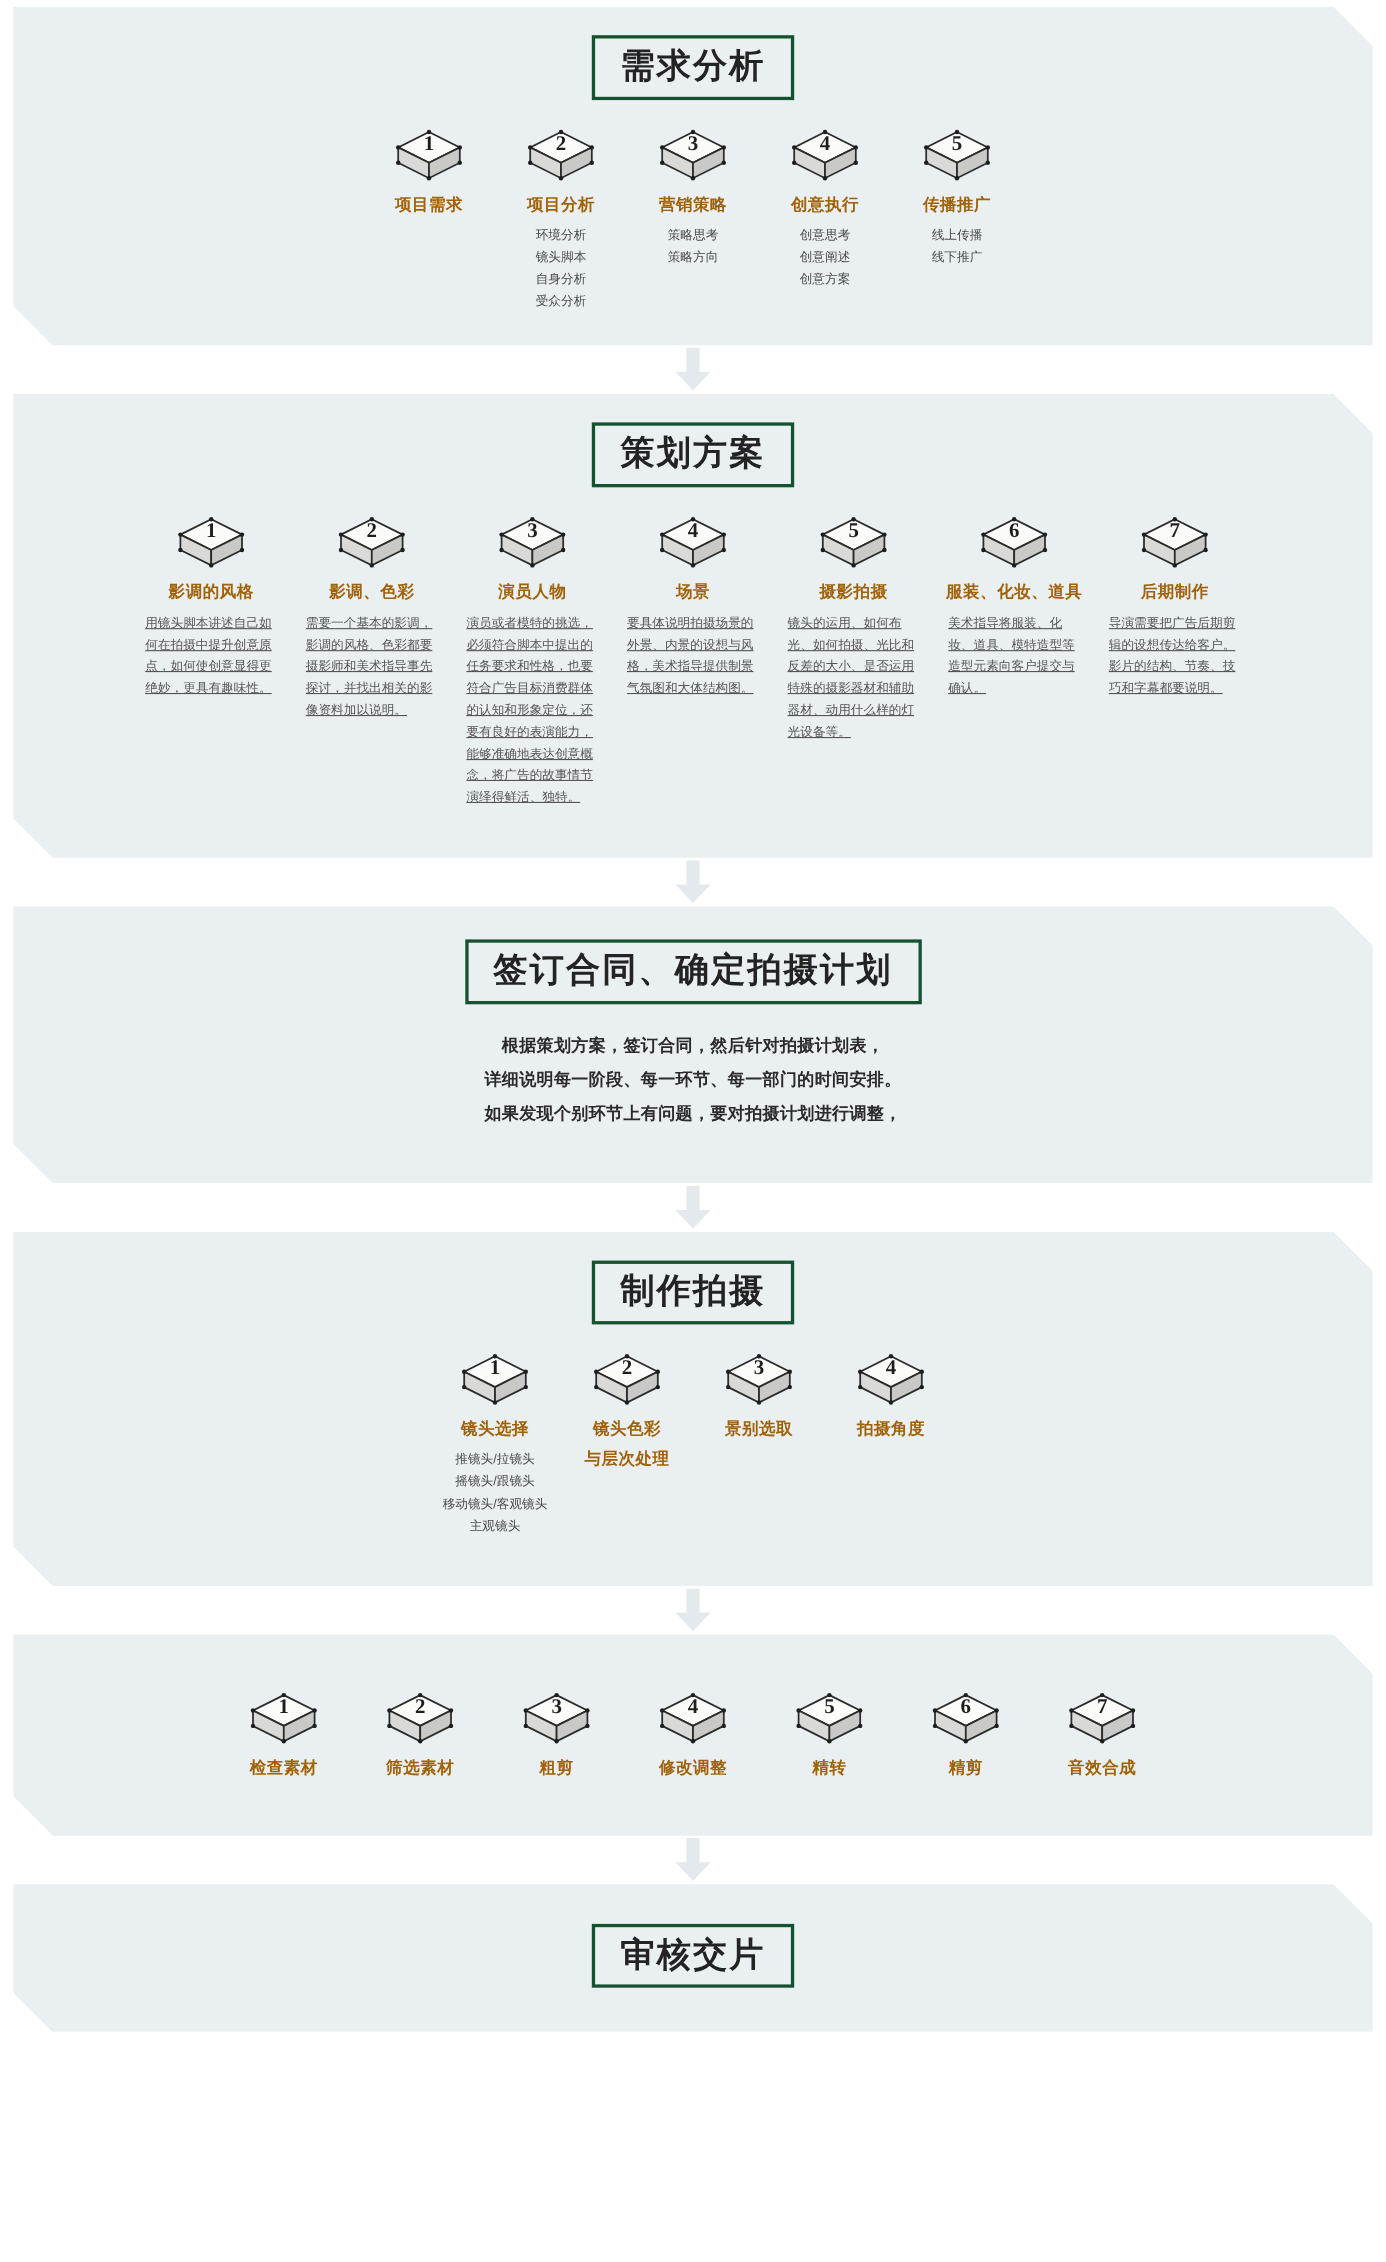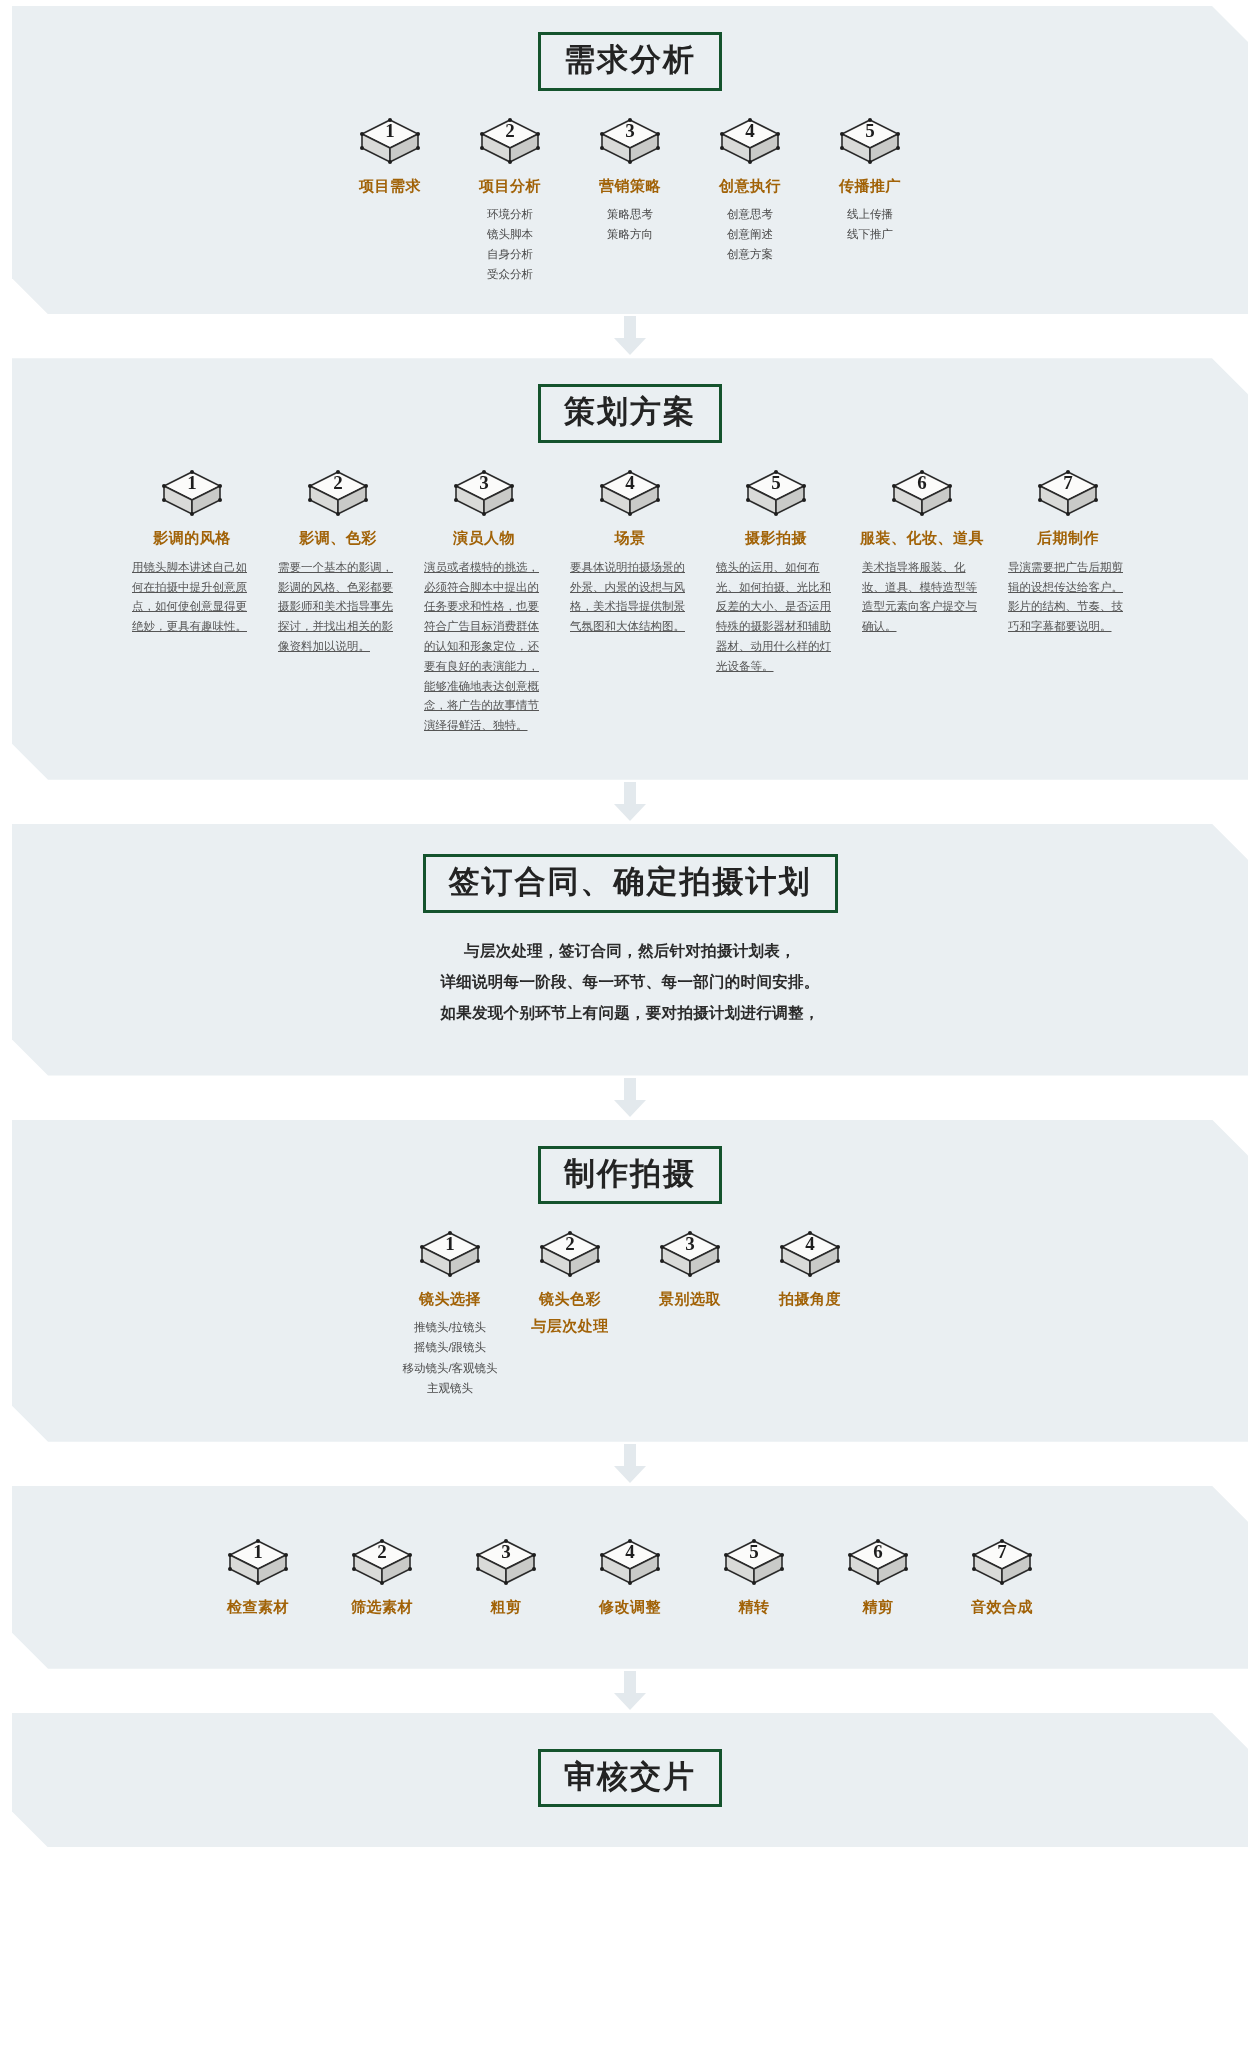--- a/index.html
+++ b/index.html
@@ -436,21 +436,21 @@
       <polygon points="11,0 23,0 23,22 33,22 17,39 1,22 11,22" fill="#e3e9ed"></polygon>
     </svg>
   </div>
 
   <div class="band-wrap">
     <div class="band s3pad">
       <div class="title-box big">
         <div class="title-inner">签订合同、确定拍摄计划</div>
       </div>
       <div class="para">
-        <div>与层次处理，签订合同，然后针对拍摄计划表，</div>
+        <div>根据策划方案，签订合同，然后针对拍摄计划表，</div>
         <div>详细说明每一阶段、每一环节、每一部门的时间安排。</div>
         <div>如果发现个别环节上有问题，要对拍摄计划进行调整，</div>
       </div>
     </div>
   </div>
 
   <div class="arrow-wrap">
     <svg class="arrow" viewBox="0 0 34 40">
       <polygon points="11,0 23,0 23,22 33,22 17,39 1,22 11,22" fill="#e3e9ed"></polygon>
     </svg>

